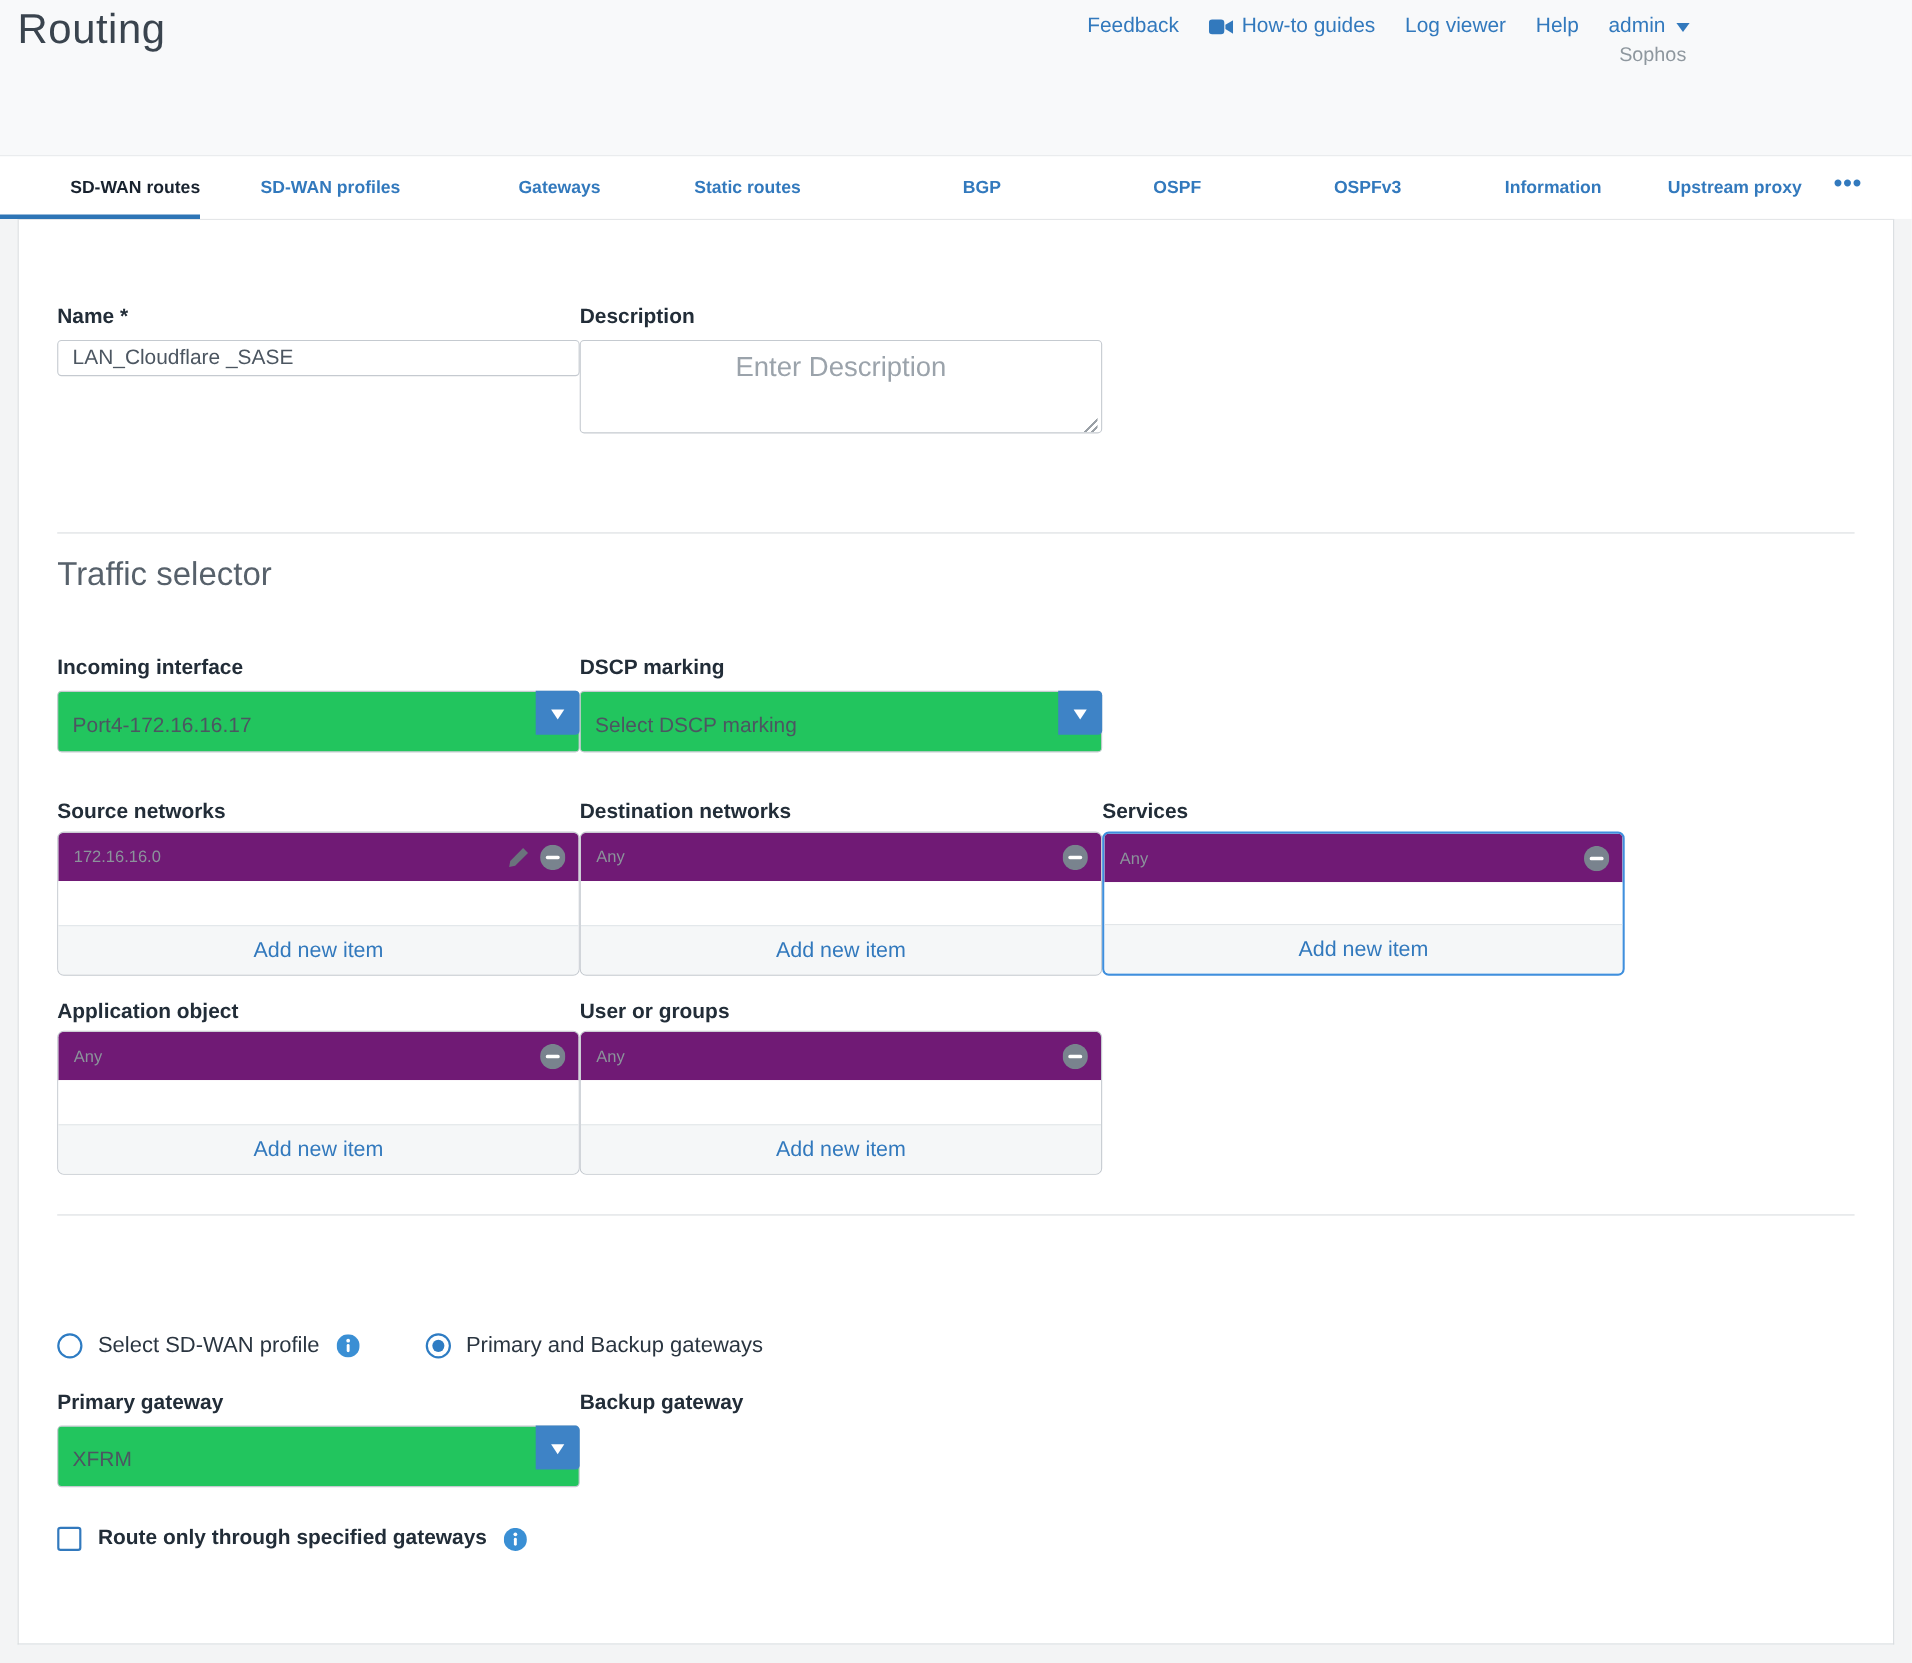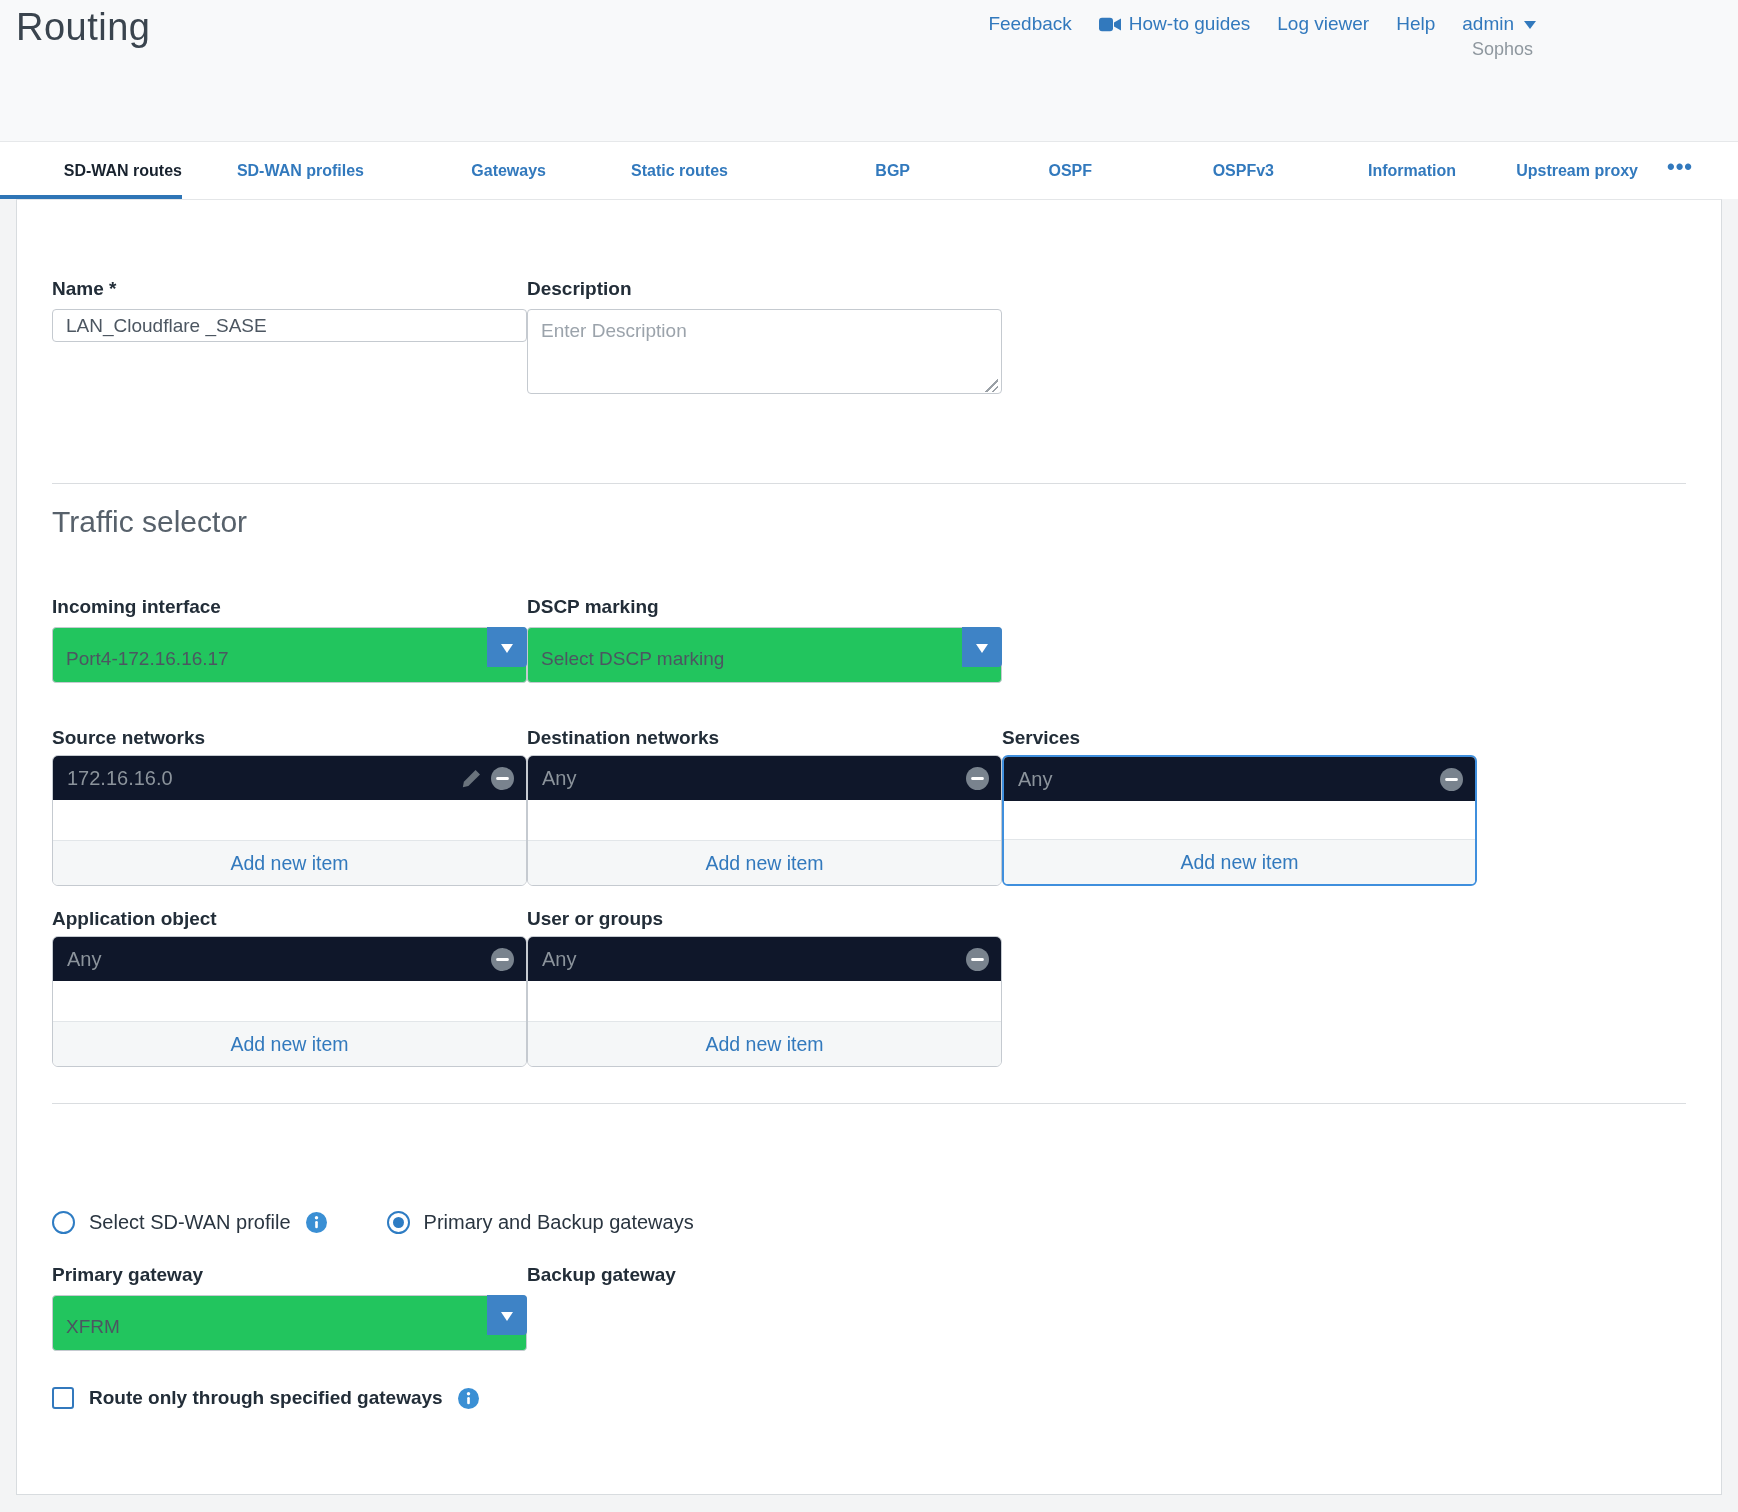--- a/index.html
+++ b/index.html
@@ -54,22 +54,22 @@
   .text-input {
     margin-top:9px; width:100%; height:33px;
     border:1px solid #c5cad0; border-radius:4px;
     padding:0 13px; font-size:19px; color:#4c5661;
     font-family:"Liberation Sans", sans-serif; background:#fff; outline:none;
   }
   .ta-wrap { position:relative; margin-top:9px; }
   .textarea {
     width:100%; height:85px; resize:none;
     border:1px solid #c5cad0; border-radius:4px;
-    padding:10px 13px; font-size:19px; color:#4c5661;
-    font-family:"Liberation Sans", sans-serif; outline:none;
+    padding:10px 13px; font-size:25px; color:#4c5661;
+    font-family:"Liberation Sans", sans-serif; outline:none;text-align:center;
   }
   .textarea::placeholder { color:#9ba3ab; }
   .resize-handle {
     position:absolute; right:4px; bottom:6px; width:15px; height:15px;
     background:repeating-linear-gradient(-45deg, transparent 0 3px, #9aa0a6 3px 4.6px);
     clip-path:polygon(100% 0, 100% 100%, 0 100%);
   }
   .divider { height:1px; background:#dadde0; }
   .section-heading { font-size:30px; font-weight:400; color:#57616b; line-height:36px; }
   
@@ -85,23 +85,23 @@
     display:flex; align-items:center; justify-content:center;
   }
   .dd-tri { width:0; height:0; border:6.5px solid transparent; border-top:9px solid #ffffff; margin-top:8px; }
   
   .listbox {
     height:131px; border:1px solid #c5cad0; border-radius:6px;
     margin-top:6px; display:flex; flex-direction:column; background:#fff; overflow:hidden;
   }
   .listbox.focused { border:2px solid #3f8fdd; }
   .lb-item {
-    height:44px; flex:0 0 44px; background:#0f172a;
+    height:44px; flex:0 0 44px; background:#701a75;
     display:flex; align-items:center; padding:0 12px 0 14px;
-    font-size:20px; color:#8b939b;
+    font-size:15px; color:#8b939b;
   }
   .lb-icons { margin-left:auto; display:flex; align-items:center; gap:9px; }
   .lb-spacer { flex:1 1 auto; background:#fff; }
   .lb-add {
     height:45px; flex:0 0 45px; background:#f5f7f8; border-top:1px solid #e2e6e9;
     display:flex; align-items:center; justify-content:center;
     font-size:19.5px; color:#3279bd; cursor:pointer;
   }
   .icon-btn { display:flex; cursor:pointer; }
   

